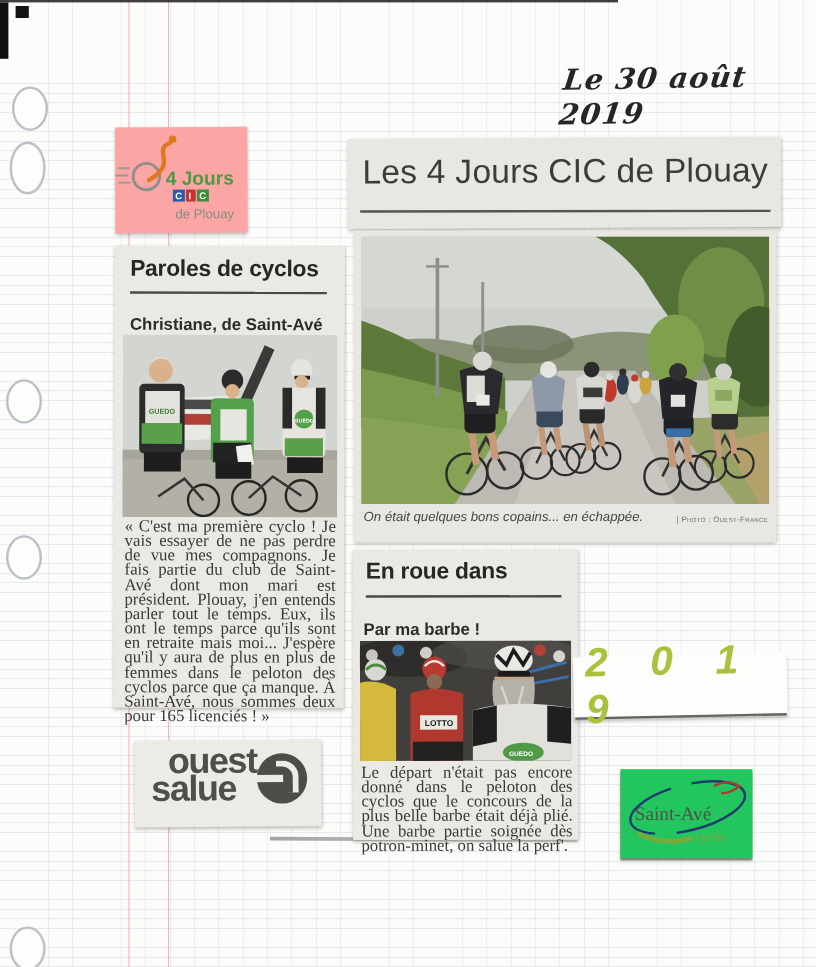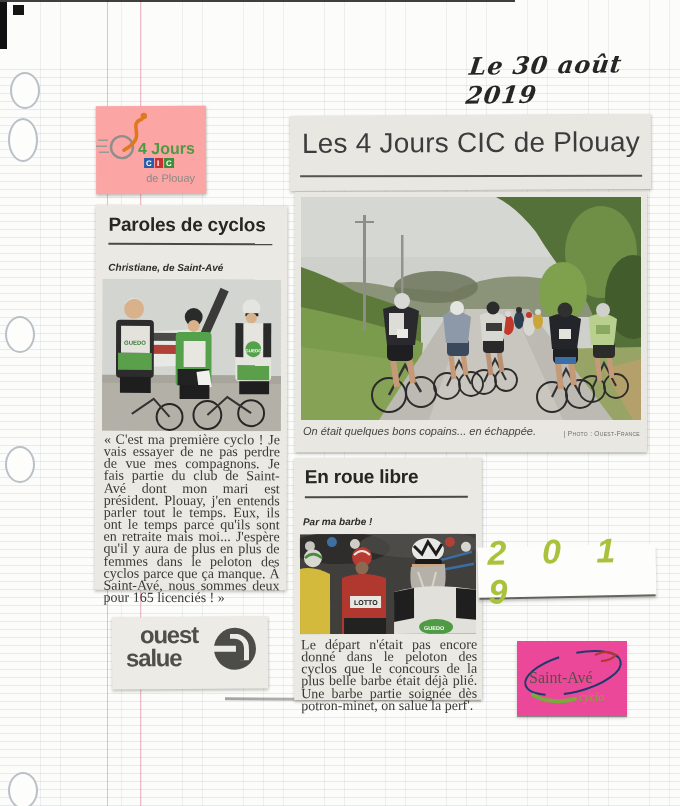--- a/index.html
+++ b/index.html
@@ -22,45 +22,45 @@
   .hole{position:absolute;width:26px;height:33px;border-radius:50%;
         border:2px solid rgba(120,132,148,.5);background:#fdfdfc;}
   
   .clip{position:absolute;box-shadow:0 2px 3px rgba(60,60,55,.28),1px 0 2px rgba(60,60,55,.12);}
   .news{background:#ebe9e3;color:#35352f;}
   .headline-clip{left:290px;top:115px;width:361px;height:75px;background:#e9e7e1;transform:rotate(-.3deg);}
   .headline{position:absolute;left:12px;top:12px;font-size:28px;font-weight:400;color:#3c3c3c;letter-spacing:.2px;white-space:nowrap;}
   .headline-rule{position:absolute;left:10px;top:60px;width:342px;height:2px;background:#55544f;transform:rotate(.2deg);}
   .section-title{font-weight:700;color:#262622;font-size:19px;letter-spacing:-.2px;text-align:right;}
   .rule{height:1.5px;background:#4a4a45;}
-  .subhead{font-weight:700;font-size:10px;color:#2c2c28;font-style:italic;}
+  .subhead{font-weight:700;font-size:14px;color:#2c2c28;}
   .bodytext{font-size:14px;line-height:12.15px;text-align:justify;color:#3a3a35;font-family:Liberation Serif, serif;}
   
   .paroles-clip{left:95px;top:205px;width:192px;height:385px;transform:rotate(.15deg);}
   
   .photo-clip{left:295px;top:192px;width:352px;height:260px;background:#e9e7e1;}
   .caption{position:absolute;left:8px;top:233px;font-style:italic;font-size:11px;color:#45453f;}
   .credit{position:absolute;right:7px;top:238px;font-size:6.5px;letter-spacing:.3px;color:#6b6b65;font-variant:small-caps;}
   
   .roue-clip{left:294px;top:458px;width:188px;height:242px;transform:rotate(-.1deg);}
   
   .year-strip{left:478px;top:546px;width:178px;height:50px;background:#fdfdfb;transform:rotate(-1.2deg);
               box-shadow:0 3px 0 -1px rgba(70,70,62,.75),0 4px 3px rgba(60,60,55,.3);
               display:flex;align-items:center;justify-content:center;}
   .year-text{font-size:34px;font-weight:700;font-style:italic;letter-spacing:13px;color:#a9c23c;padding-left:10px;}
   
   .of-clip{left:112px;top:617px;width:156px;height:72px;background:#edebe5;transform:rotate(-.4deg);}
-  .of-text{position:absolute;left:14px;top:6px;color:#4e4e4a;font-weight:700;font-size:24px;line-height:23px;letter-spacing:-1.2px;}
+  .of-text{position:absolute;left:14px;top:6px;color:#4e4e4a;font-weight:700;font-size:30px;line-height:23px;letter-spacing:-1.2px;}
   .of-line1{margin-left:14px;}
   .of-circle{position:absolute;right:12px;top:11px;width:42px;height:42px;border-radius:50%;background:#4c4c48;}
   .of-circle:before{content:"";position:absolute;left:-2px;top:18px;width:24px;height:6px;background:#edebe5;}
   .of-circle:after{content:"";position:absolute;right:7px;top:6px;width:14px;height:22px;
                    border:5px solid #edebe5;border-left:none;border-bottom:none;border-radius:0 14px 0 0;}
   
-  .sa-card{left:517px;top:641px;width:110px;height:74px;background:#ec4899;
+  .sa-card{left:517px;top:641px;width:110px;height:74px;background:#22c55e;
            box-shadow:0 2px 0 rgba(90,90,88,.65),0 3px 3px rgba(60,60,55,.25);text-decoration:underline;}
   
   .logo-card{left:96px;top:106px;width:110px;height:88px;background:#fca5a5;transform:rotate(-.3deg);}
   
   .date{position:absolute;left:468px;top:50px;font-family:"DejaVu Serif",serif;font-style:italic;font-weight:700;
         font-size:24px;color:#262626;transform:skewX(-8deg) rotate(-1deg);letter-spacing:1px;}
 </style>
 </head>
 <body>
 
@@ -231,21 +231,21 @@
 4" stroke-width="2"></circle>
       <circle cx="68" cy="138" r="13" fill="none" stroke="#262624" stroke-width="2"></circle>
       <circle cx="106" cy="136" r="14" fill="none" stroke="#262624" stroke-width="2"></circle>
       <circle cx="150" cy="134" r="13" fill="none" stroke="#262624" stroke-width="2"></circle>
       <path d="M30,135 L52,120 L68,138 M106,136 L126,118 L150,134" fill="none" stroke="#333" stroke-width="2"></path>
     </svg>
     <div class="bodytext" style="position:absolute;left:9px;top:229px;width:176px;">« C'est ma première cyclo ! Je vais essayer de ne pas perdre de vue mes compagnons. Je fais partie du club de Saint-Avé dont mon mari est président. Plouay, j'en entends parler tout le temps. Eux, ils ont le temps parce qu'ils sont en retraite mais moi... J'espère qu'il y aura de plus en plus de femmes dans le peloton des cyclos parce que ça manque. À Saint-Avé, nous sommes deux pour 165 licenciés ! »</div>
   </div>
 
   <div class="clip news roue-clip">
-    <div class="section-title" style="position:absolute;left:11px;top:8px;">En roue libre</div>
+    <div class="section-title" style="position:absolute;left:11px;top:8px;">En roue dans</div>
     <div class="rule" style="position:absolute;left:11px;top:38px;width:163px;"></div>
     <div class="subhead" style="position:absolute;left:9px;top:58px;text-align:center;">Par ma barbe !</div>
     <svg style="position:absolute;left:6px;top:76px;" width="176" height="100" viewBox="0 0 176 100">
       <rect width="176" height="100" fill="#403f3c"></rect>
       <ellipse cx="40" cy="14" rx="50" ry="16" fill="#2e2d2b"></ellipse>
       <ellipse cx="120" cy="10" rx="60" ry="14" fill="#56544e" opacity=".6"></ellipse>
       <circle cx="10" cy="12" r="5" fill="#c8c4be"></circle>
         <circle cx="32" cy="8" r="5" fill="#3f6ea0"></circle>
       <circle cx="55" cy="10" r="5" fill="#d0ccc6"></circle>
         <circle cx="150" cy="8" r="5" fill="#b04038"></circle>

